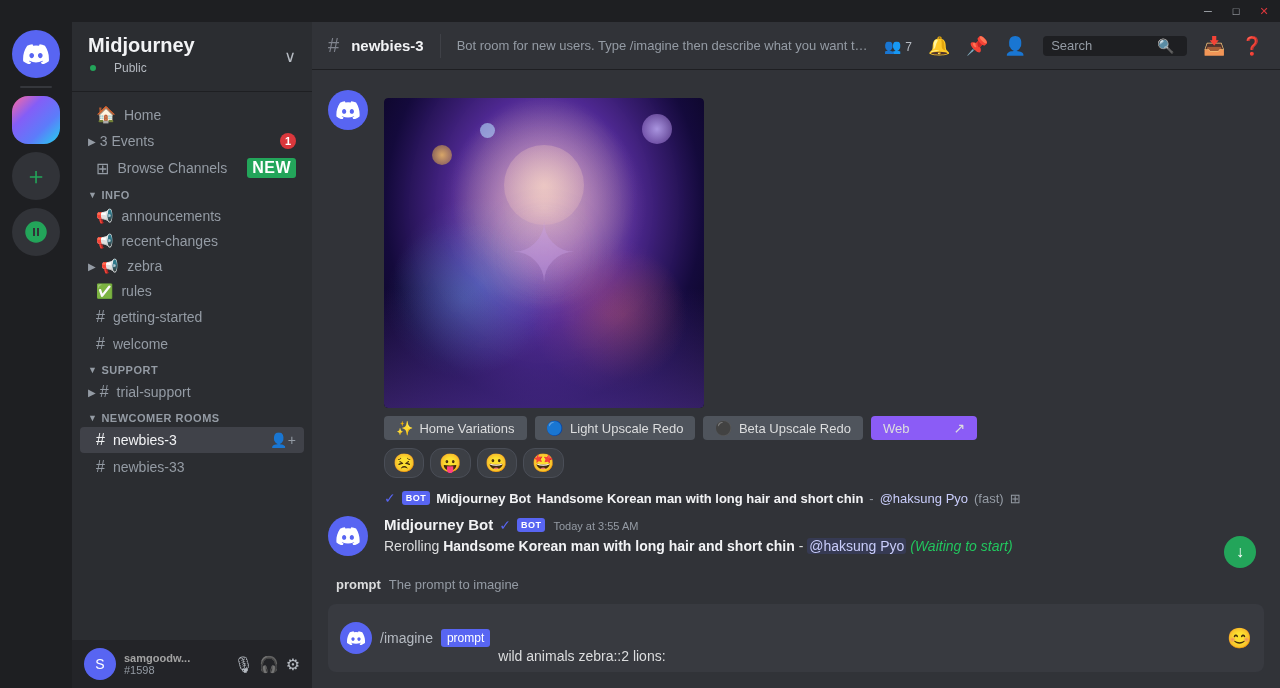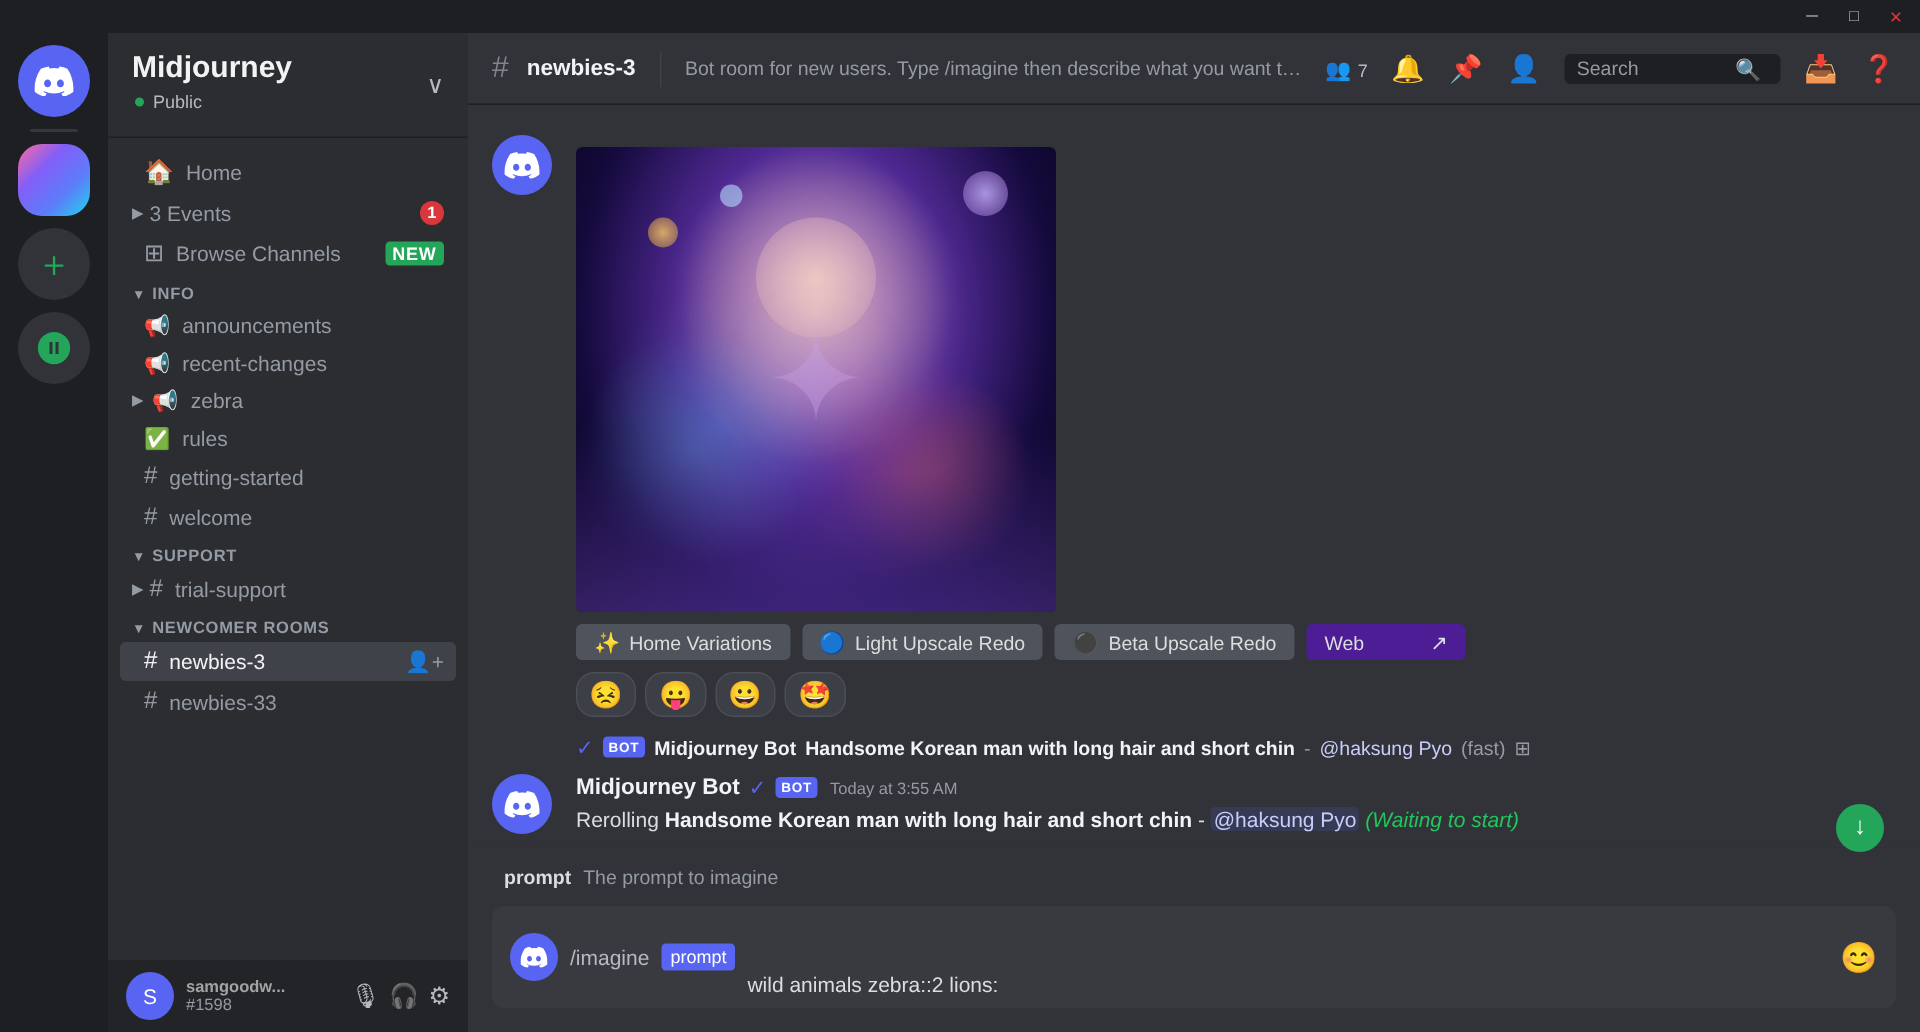--- a/index.html
+++ b/index.html
@@ -22,34 +22,34 @@
     
     .server-icon-gradient { width: 48px; height: 48px; border-radius: 16px; overflow: hidden; cursor: pointer; }
     .gradient-bg { width: 100%; height: 100%; background: linear-gradient(135deg, #ff6b9d, #845ef7, #5c7cfa, #22d3ee); }
 
     
     .channel-sidebar { width: 240px; background: #2b2d31; display: flex; flex-direction: column; flex-shrink: 0; }
     .server-header { padding: 12px 16px; border-bottom: 1px solid #1e1f22; display: flex; align-items: center; justify-content: space-between; cursor: pointer; }
     .server-name { font-weight: 600; font-size: 20px; color: #f2f3f5; }
     .server-header-icon { color: #b5bac1; font-size: 16px; }
     .online-indicator { width: 10px; height: 10px; border-radius: 50%; background: #23a55a; border: 2px solid #2b2d31; margin-right: 4px; }
-    .public-badge { display: flex; align-items: center; gap: 0; font-size: 12px; color: #b5bac1; padding: 4px 0; }
+    .public-badge { display: flex; align-items: center; gap: 12px; font-size: 12px; color: #b5bac1; padding: 4px 0; }
 
     .channel-list { flex: 1; overflow-y: auto; padding: 8px 0; }
     .channel-list::-webkit-scrollbar { width: 4px; }
     .channel-list::-webkit-scrollbar-thumb { background: #1e1f22; border-radius: 2px; }
     .channel-category { display: flex; align-items: center; padding: 6px 8px 2px 16px; cursor: pointer; font-size: 11px; font-weight: 600; text-transform: uppercase; color: #949ba4; letter-spacing: 0.5px; }
     .channel-category .chevron { margin-right: 4px; font-size: 9px; }
     .channel-item { display: flex; align-items: center; padding: 4px 8px 4px 16px; border-radius: 4px; margin: 1px 8px; cursor: pointer; color: #949ba4; font-size: 14px; }
     .channel-item:hover, .channel-item.active { background: #35373c; color: #dcddde; }
     .channel-item.active { background: #404249; color: #f2f3f5; }
     .channel-icon { margin-right: 8px; font-size: 16px; }
     .channel-name { flex: 1; font-size: 14px; }
     .badge { background: #da373c; color: white; font-size: 11px; padding: 2px 5px; border-radius: 8px; font-weight: 600; }
-    .new-badge { background: #23a55a; color: white; font-size: 12px; padding: 1px 5px; border-radius: 3px; font-weight: 700; letter-spacing: 0.5px; }
+    .new-badge { background: #23a55a; color: white; font-size: 16px; padding: 1px 5px; border-radius: 3px; font-weight: 700; letter-spacing: 0.5px; }
     .add-member-icon { color: #949ba4; font-size: 14px; margin-left: auto; }
 
     .user-panel { padding: 8px 12px; background: #232428; display: flex; align-items: center; gap: 8px; }
     .user-avatar { width: 32px; height: 32px; border-radius: 50%; background: #5865f2; display: flex; align-items: center; justify-content: center; font-size: 14px; color: white; flex-shrink: 0; }
     .user-info { flex: 1; overflow: hidden; }
     .user-name { font-size: 11px; font-weight: 600; color: #a3a3a3; }
     .user-tag { font-size: 11px; color: #949ba4; }
     .user-controls { display: flex; gap: 6px; color: #b5bac1; }
     .user-ctrl-btn { cursor: pointer; font-size: 16px; }
 
@@ -98,21 +98,21 @@
                   radial-gradient(circle at 30% 60%, rgba(100,200,255,0.2) 0%, transparent 30%),
                   radial-gradient(circle at 70% 70%, rgba(255,100,100,0.2) 0%, transparent 25%); }
     .ai-art::after { content: '✦'; position: absolute; top: 50%; left: 50%; transform: translate(-50%, -50%); font-size: 80px; color: rgba(200,160,230,0.4); text-shadow: 0 0 40px rgba(180,120,220,0.6); }
 
     
     .action-buttons { display: flex; gap: 8px; margin: 8px 0; flex-wrap: wrap; }
     .action-btn { display: flex; align-items: center; gap: 6px; padding: 4px 12px; border-radius: 4px; border: none; cursor: pointer; font-size: 13px; font-weight: 500; }
     .action-btn.variations { background: #4f545c; color: #dcddde; }
     .action-btn.light { background: #4f545c; color: #dcddde; }
     .action-btn.beta { background: #4f545c; color: #dcddde; }
-    .action-btn.web { background: #4c1d95; color: #dcddde; gap: 44px; }
+    .action-btn.web { background: #8b5cf6; color: #dcddde; gap: 44px; }
     .action-btn .btn-icon { font-size: 14px; }
 
     
     .reactions { display: flex; gap: 6px; margin: 4px 0; }
     .reaction { background: #3c3f45; border: 1px solid #4a4e57; border-radius: 12px; padding: 3px 8px; cursor: pointer; font-size: 18px; }
 
     
     .waiting-msg { color: #22c55e; font-style: italic; }
 
     

